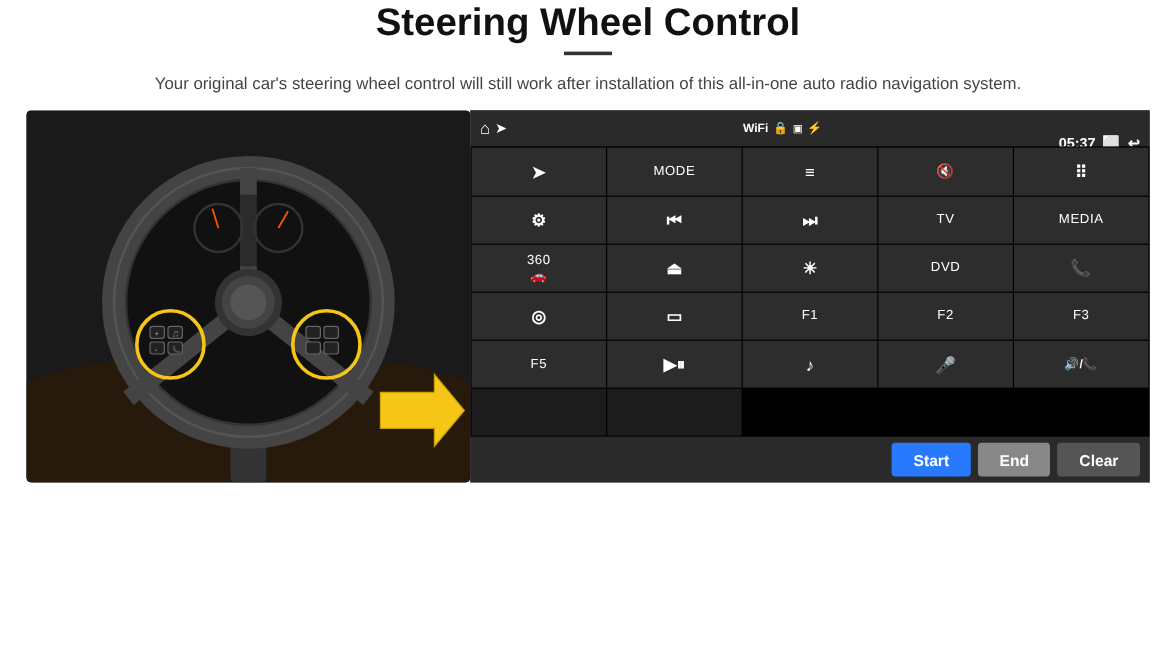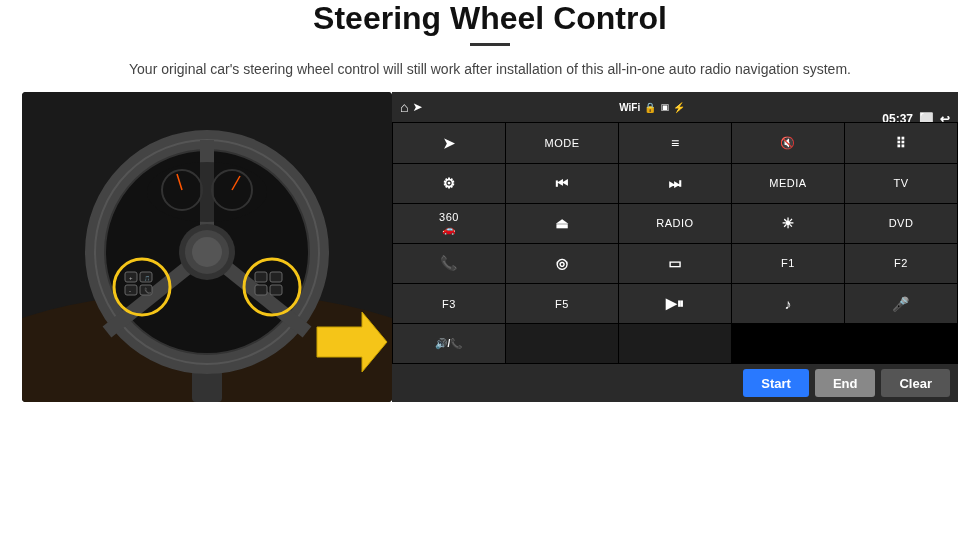--- a/index.html
+++ b/index.html
@@ -237,34 +237,31 @@
       <button class="ui-btn">
           <span class="btn-icon">⚙</span>
         </button>
       <button class="ui-btn">
           <span class="btn-icon">⏮</span>
         </button>
       <button class="ui-btn">
           <span class="btn-icon">⏭</span>
         </button>
       <button class="ui-btn">
+          <span class="btn-text">TV</span>
+        </button>
+      <button class="ui-btn">
           <span class="btn-text">MEDIA</span>
         </button>
-      <button class="ui-btn">
-          <span class="btn-text">TV</span>
-        </button>
 
       <button class="ui-btn">
           <span class="btn-text" style="font-size:11px;">360<br>🚗</span>
         </button>
       <button class="ui-btn">
           <span class="btn-icon">⏏</span>
-        </button>
-      <button class="ui-btn">
-          <span class="btn-text">RADIO</span>
         </button>
       <button class="ui-btn">
           <span class="btn-icon">☀</span>
         </button>
       <button class="ui-btn">
           <span class="btn-text">DVD</span>
         </button>
 
       <button class="ui-btn">
           <span class="btn-icon">📞</span>

